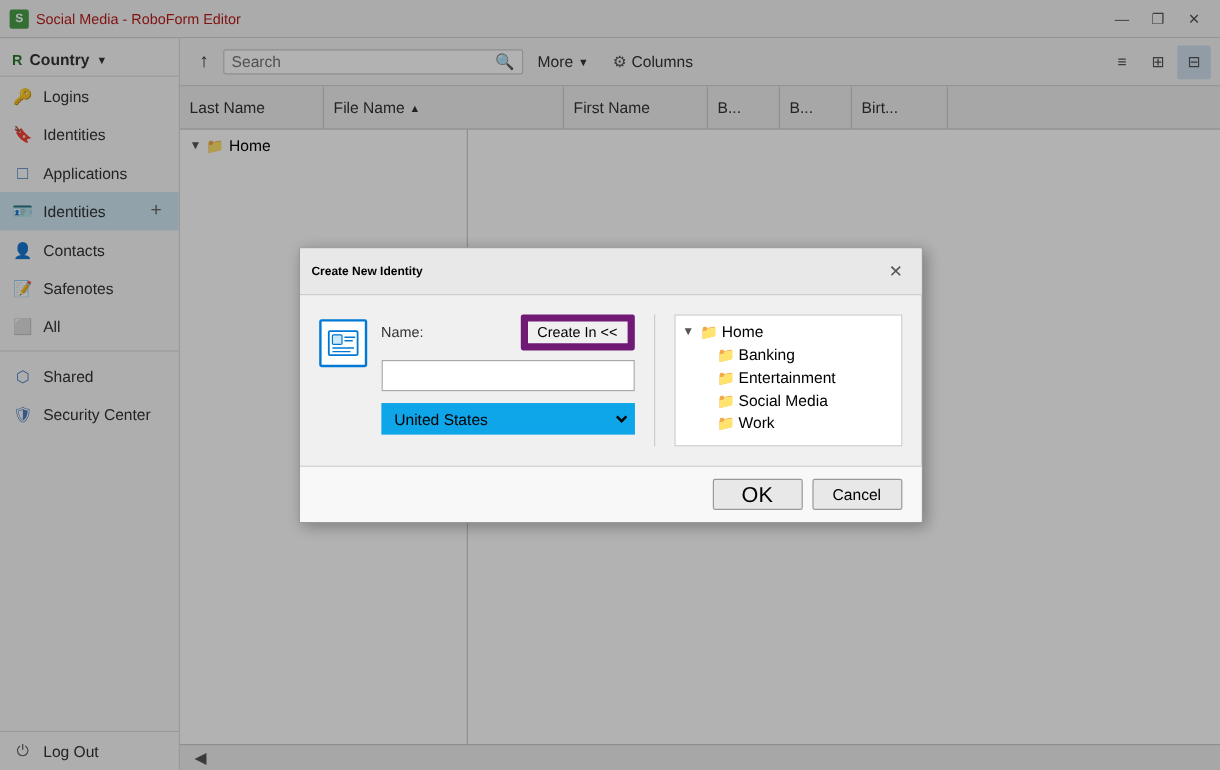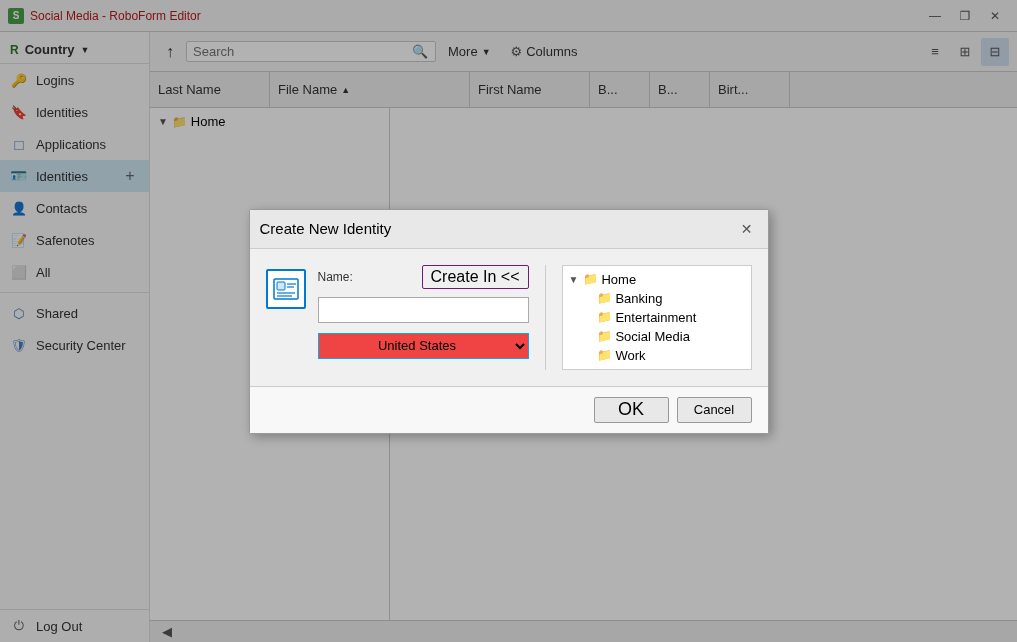--- a/index.html
+++ b/index.html
@@ -112,56 +112,56 @@
       display: flex; align-items: center; justify-content: center;
     }
     .modal {
       background: #f0f0f0; border: 1px solid #999; border-radius: 2px;
       width: 520px; box-shadow: 3px 3px 12px rgba(0,0,0,0.3);
     }
     .modal-titlebar {
       background: #e8e8e8; border-bottom: 1px solid #ccc;
       padding: 8px 10px; display: flex; align-items: center; justify-content: space-between;
     }
-    .modal-title { font-weight: 400; font-size: 15px; }
+    .modal-title { font-weight: 700; font-size: 10px; }
     .modal-close {
       width: 22px; height: 22px; border: none; background: transparent;
       cursor: pointer; font-size: 14px; color: #555; display: flex;
       align-items: center; justify-content: center; border-radius: 2px;
     }
     .modal-body { padding: 16px; display: flex; gap: 12px; }
     .modal-form { flex: 1; min-width: 0; }
     .form-row { margin-bottom: 10px; }
     .form-label { display: block; margin-bottom: 3px; font-size: 12px; color: #333; }
     .form-input {
       width: 100%; height: 26px; border: 1px solid #aaa; background: white;
       padding: 0 6px; font-size: 13px; outline: none;
     }
     .form-select {
-      width: 100%; height: 26px; border: 1px solid #0ea5e9; background: #ef4444;
-      padding: 0 4px; font-size: 13px; outline: none; cursor: pointer; text-align: center;
+      width: 100%; height: 26px; border: 3px solid #0ea5e9; background: #0ea5e9;
+      padding: 0 4px; font-size: 13px; outline: none; cursor: pointer;
     }
     .modal-icon-area {
       display: flex; flex-direction: column; align-items: center; padding-top: 4px;
     }
     .identity-icon {
       width: 40px; height: 40px; border: 2px solid #0078d4; border-radius: 2px;
       display: flex; align-items: center; justify-content: center; color: #0078d4;
       font-size: 20px; background: white;
     }
     .modal-tree-panel {
       width: 190px; flex-shrink: 0; background: white; border: 1px solid #ccc;
       overflow-y: auto; padding: 4px;
     }
     .modal-divider { width: 1px; background: #ccc; margin: 0 4px; }
 
     
     .create-in-btn {
-      background: #f0f0f0; border: 1px solid #701a75; padding: 2px 8px;
-      cursor: pointer; font-size: 16px; border-radius: 2px;
+      background: #f0f0f0; border: 6px solid #701a75; padding: 2px 8px;
+      cursor: pointer; font-size: 12px; border-radius: 2px;
     }
 
     
     .modal-footer {
       border-top: 1px solid #ccc; padding: 10px 16px;
       display: flex; justify-content: flex-end; gap: 8px; background: #f8f8f8;
     }
     .btn-ok {
       min-width: 75px; height: 26px; background: #e8e8e8; border: 1px solid #999;
       cursor: pointer; font-size: 18px; border-radius: 2px; padding: 0 12px;

